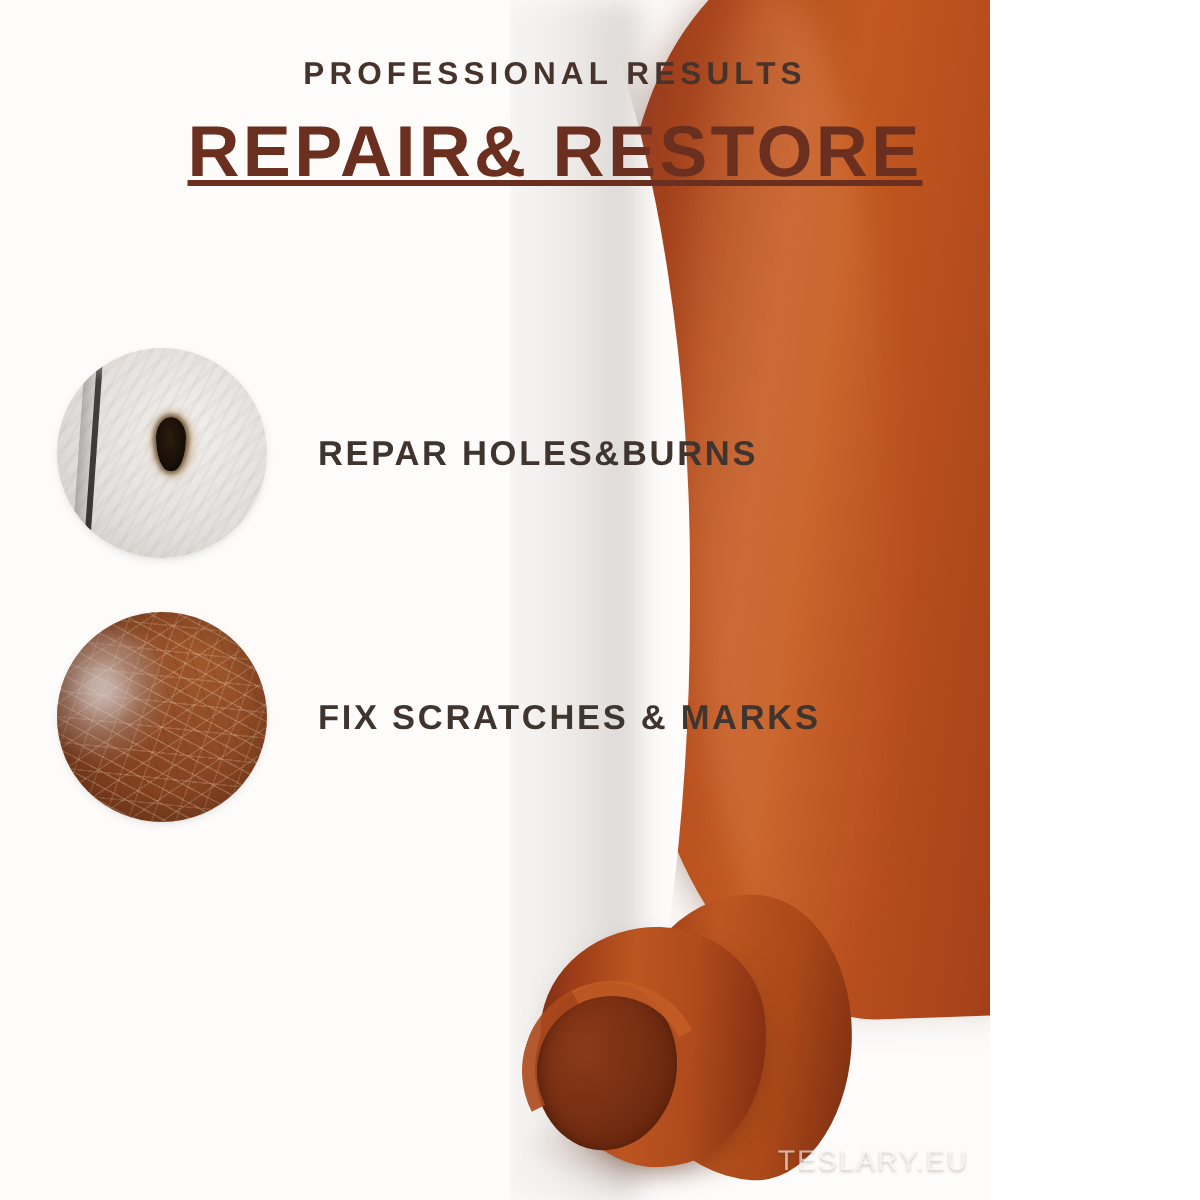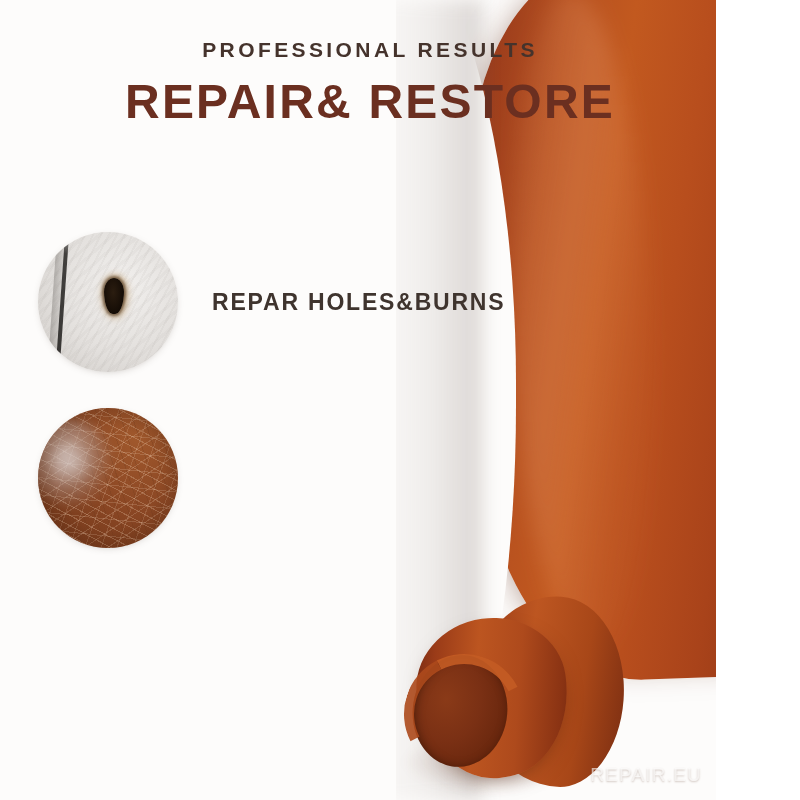--- a/index.html
+++ b/index.html
@@ -6,21 +6,21 @@
 
   html, body {
     width:800px; height:800px;
     overflow:hidden;
     background:#ffffff;
     font-family:"Liberation Sans", sans-serif;
   }
 
   #poster {
     position:relative;
-    width:716px; height:800px;
+    width:660px; height:800px;
     background:#fdfcfb;
     overflow:hidden;
     padding-left:32px;
   }
 
   
   .leather-stage {
     position:absolute;
     top:0; right:0;
     width:320px; height:800px;
@@ -169,20 +169,21 @@
     white-space:nowrap;
   }
 
   .headline {
     margin-top:12px;
     font-size:48px;
     font-weight:bold;
     letter-spacing:2.2px;
     color:#6b2f20;
     white-space:nowrap;
+    text-decoration:underline;
   }
 
   
   .features {
     position:absolute;
     top:214px; left:38px;
     width:600px;
   }
 
   .feature-row {
@@ -400,20 +401,21 @@
     </div>
 
     <div class="feature-row">
       <div class="thumb th-scratch">
         <div class="lines"></div>
         <div class="lines2"></div>
         <div class="scuff"></div>
         <div class="scuff2"></div>
         <div class="vign"></div>
       </div>
+      <div class="feature-label">FIX SCRATCHES &amp; MARKS</div>
     </div>
 
 
   </div>
 
-  <div class="watermark">REPAIR.EU</div>
+  <div class="watermark">TESLARY.EU</div>
 
 </div>
 
 </body></html>

